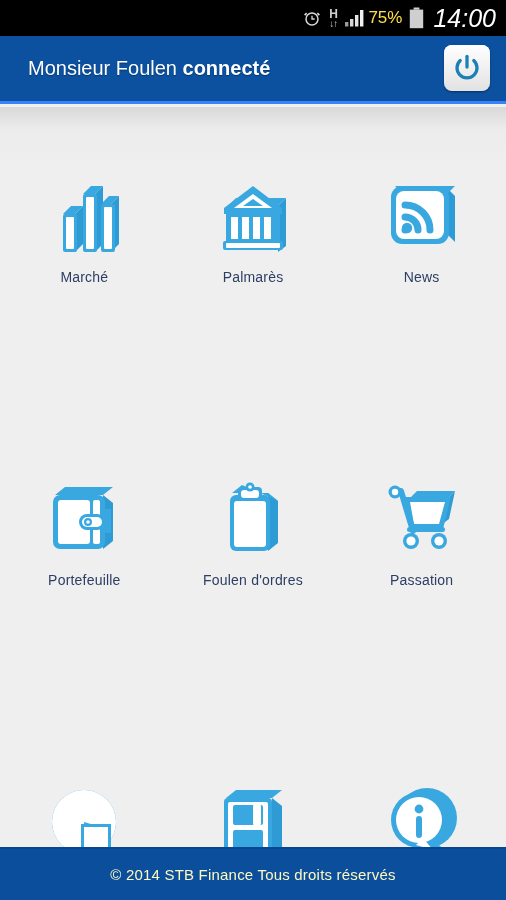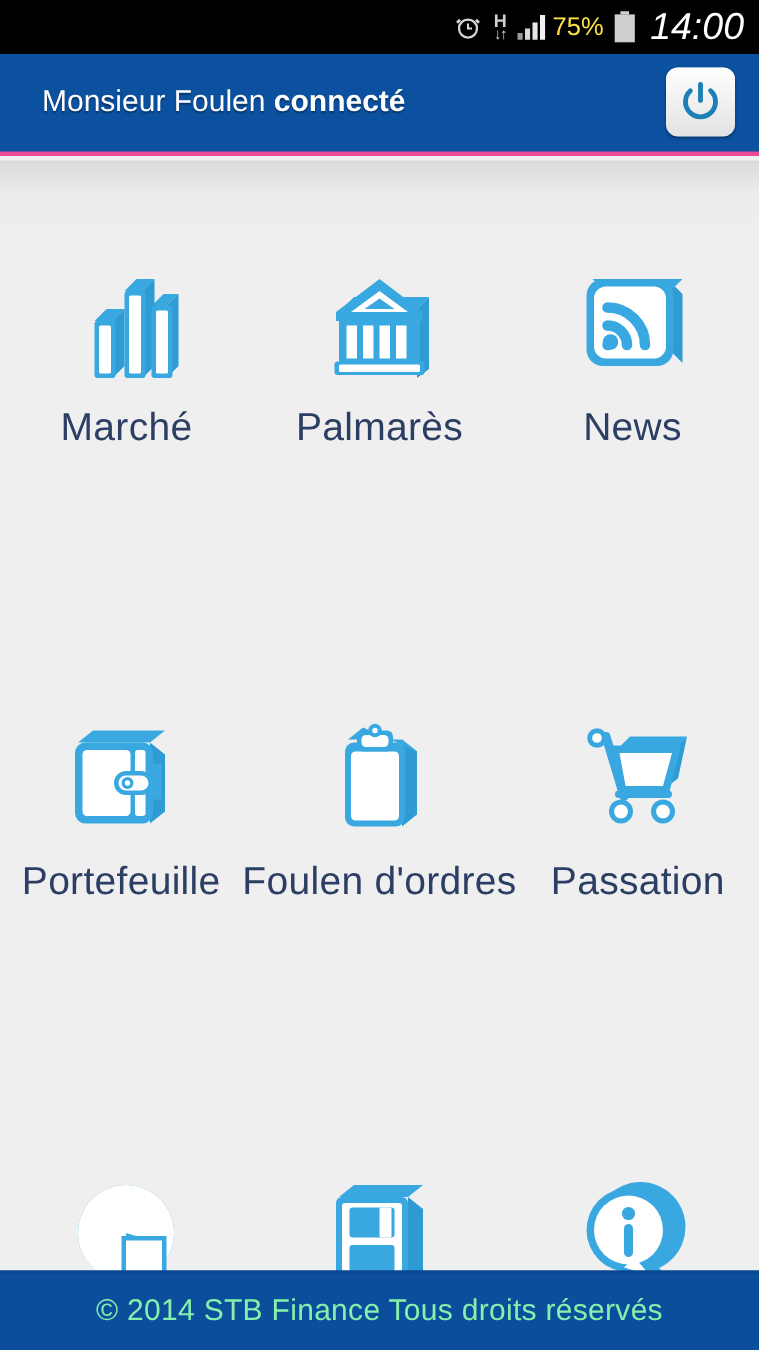--- a/index.html
+++ b/index.html
@@ -60,21 +60,21 @@
   .hspa .h { font-size: 12px; font-weight: bold; letter-spacing: -0.5px;}
   .hspa .ar { font-size: 10px; margin-top: -1px; letter-spacing: -1px;}
 
   
   #header {
     position: absolute;
     top: 36px; left: 0;
     width: 506px;
     height: 68px;
     background: #0b51a0;
-    border-bottom: 3px solid #ec4899;
+    border-bottom: 3px solid #3b82f6;
     box-sizing: border-box;
     display: flex;
     align-items: center;
   }
   #header-title {
     color: #ffffff;
     font-size: 20px;
     font-weight: bold;
     margin-left: 28px;
     white-space: pre;
@@ -120,21 +120,21 @@
   }
   .icon-box {
     width: 92px;
     height: 92px;
     display: flex;
     align-items: center;
     justify-content: center;
   }
   .cell-label {
     margin-top: 8px;
-    font-size: 26px;
+    font-size: 14px;
     color: #2c3e63;
     white-space: nowrap;
     letter-spacing: 0.2px;
   }
 
   
   #row-1 { padding-top: 62px; }
   #row-2 { padding-top: 58px; }
   #row-3 { padding-top: 60px; }
 
@@ -147,22 +147,22 @@
     height: 53px;
     background: #0b4e9c;
     border-top: 2px solid #0a4race;
     border-top: 2px solid #0a4590;
     box-sizing: border-box;
     display: flex;
     align-items: center;
     justify-content: center;
   }
   #footer-text {
-    color: #86efac;
-    font-size: 20px;
+    color: #fef9c3;
+    font-size: 15px;
     letter-spacing: 0.2px;
   }
 </style>
 </head>
 <body>
 
 <div id="phone">
 
   <div id="statusbar">
 

